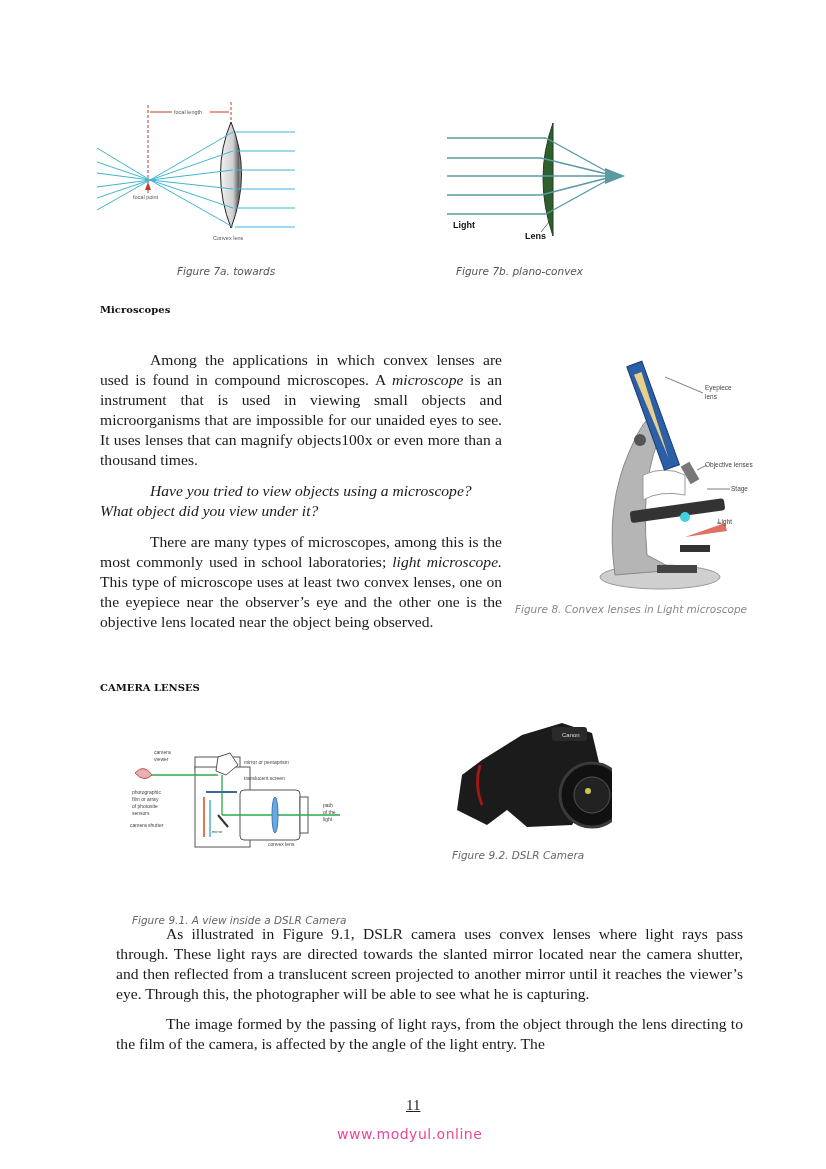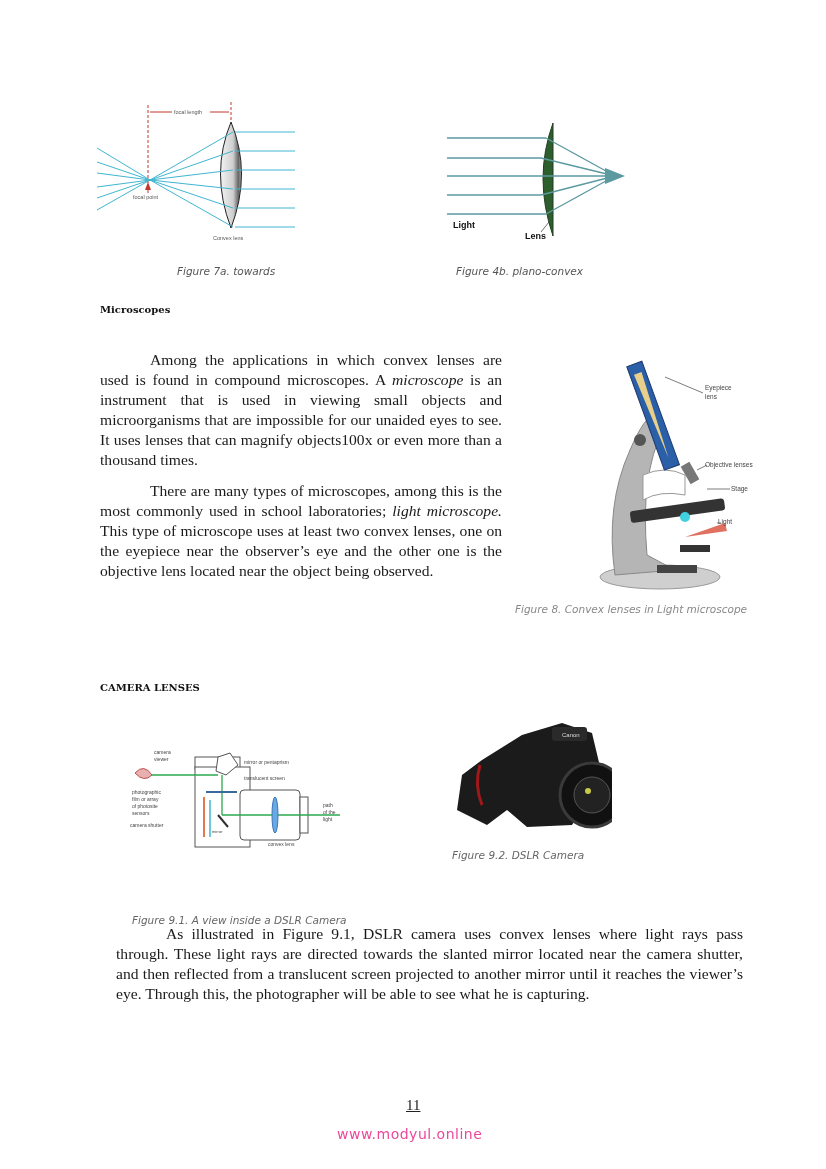--- a/index.html
+++ b/index.html
@@ -80,26 +80,27 @@
       <line x1="95" y1="58" x2="170" y2="58"></line>
         <line x1="96" y1="77" x2="170" y2="58"></line>
       <line x1="101" y1="96" x2="170" y2="58"></line>
     </g>
     <polygon points="160,50 180,58 160,66" fill="#5a9aa0"></polygon>
     <line x1="104" y1="104" x2="96" y2="114" stroke="#333" stroke-width="0.7"></line>
     <text x="8" y="110" font-size="9" font-weight="bold" fill="#111">Light</text>
     <text x="80" y="121" font-size="9" font-weight="bold" fill="#111">Lens</text>
   </svg>
 </div>
-<div class="abs caption" style="left:456px;top:265px;">Figure 4b. plano-convex</div>
+<div class="abs caption" style="left:456px;top:265px;">Figure 7b. plano-convex</div>
 
 <div class="abs heading" style="left:100px;top:304px;">Microscopes</div>
 
 <div class="abs" style="left:100px;top:350px;width:402px;">
   <p class="para indent"><span>Among the applications in which convex lenses are used is found in compound microscopes. A </span><span class="italic">microscope</span><span> is an instrument that is used in viewing small objects and microorganisms that are impossible for our unaided eyes to see. It uses lenses that can magnify objects100x or even more than a thousand times.</span></p>
+  <p class="para indent italic" style="margin-top:11px;text-align:left;">Have you tried to view objects using a microscope? What object did you view under it?</p>
   <p class="para indent" style="margin-top:11px;"><span>There are many types of microscopes, among this is the most commonly used in school laboratories; </span><span class="italic">light microscope.</span><span> This type of microscope uses at least two convex lenses, one on the eyepiece near the observer’s eye and the other one is the objective lens located near the object being observed.</span></p>
 </div>
 
 <div class="abs" style="left:585px;top:355px;width:180px;height:240px;">
   <svg width="180" height="240" viewBox="0 0 180 240">
     <ellipse cx="75" cy="222" rx="60" ry="12" fill="#cfcfcf" stroke="#999"></ellipse>
     <path d="M30 220 Q20 150 45 95 Q60 60 70 60 L78 75 Q55 120 62 200 L90 215 Z" fill="#b5b5b5" stroke="#888"></path>
     <path d="M58 120 Q80 110 100 120 L100 140 Q75 135 58 145 Z" fill="#fff" stroke="#999"></path>
     <rect x="45" y="150" width="95" height="12" rx="3" fill="#333" transform="rotate(-8 90 156)"></rect>
     <rect x="95" y="190" width="30" height="7" fill="#333"></rect>
@@ -171,16 +172,17 @@
     <circle cx="140" cy="80" r="32" fill="#111" stroke="#3a3a3a" stroke-width="3"></circle>
     <circle cx="140" cy="80" r="18" fill="#222" stroke="#555"></circle>
     <circle cx="136" cy="76" r="3" fill="#c9c94a"></circle>
     <path d="M28 50 Q22 70 30 90" stroke="#a01818" stroke-width="3" fill="none"></path>
   </svg>
 </div>
 <div class="abs caption" style="left:452px;top:849px;color:#666;">Figure 9.2. DSLR Camera</div>
 
 <div class="abs" style="left:116px;top:924px;width:627px;">
   <p class="para indent">As illustrated in Figure 9.1, DSLR camera uses convex lenses where light rays pass through. These light rays are directed towards the slanted mirror located near the camera shutter, and then reflected from a translucent screen projected to another mirror until it reaches the viewer’s eye. Through this, the photographer will be able to see what he is capturing.</p>
+  <p class="para indent" style="margin-top:10px;">The image formed by the passing of light rays, from the object through the lens directing to the film of the camera, is affected by the angle of the light entry. The</p>
 </div>
 
 <div class="abs page-num" style="left:406px;top:1097px;">11</div>
 <div class="abs watermark" style="left:337px;top:1126px;">www.modyul.online</div>
 
 </body></html>

